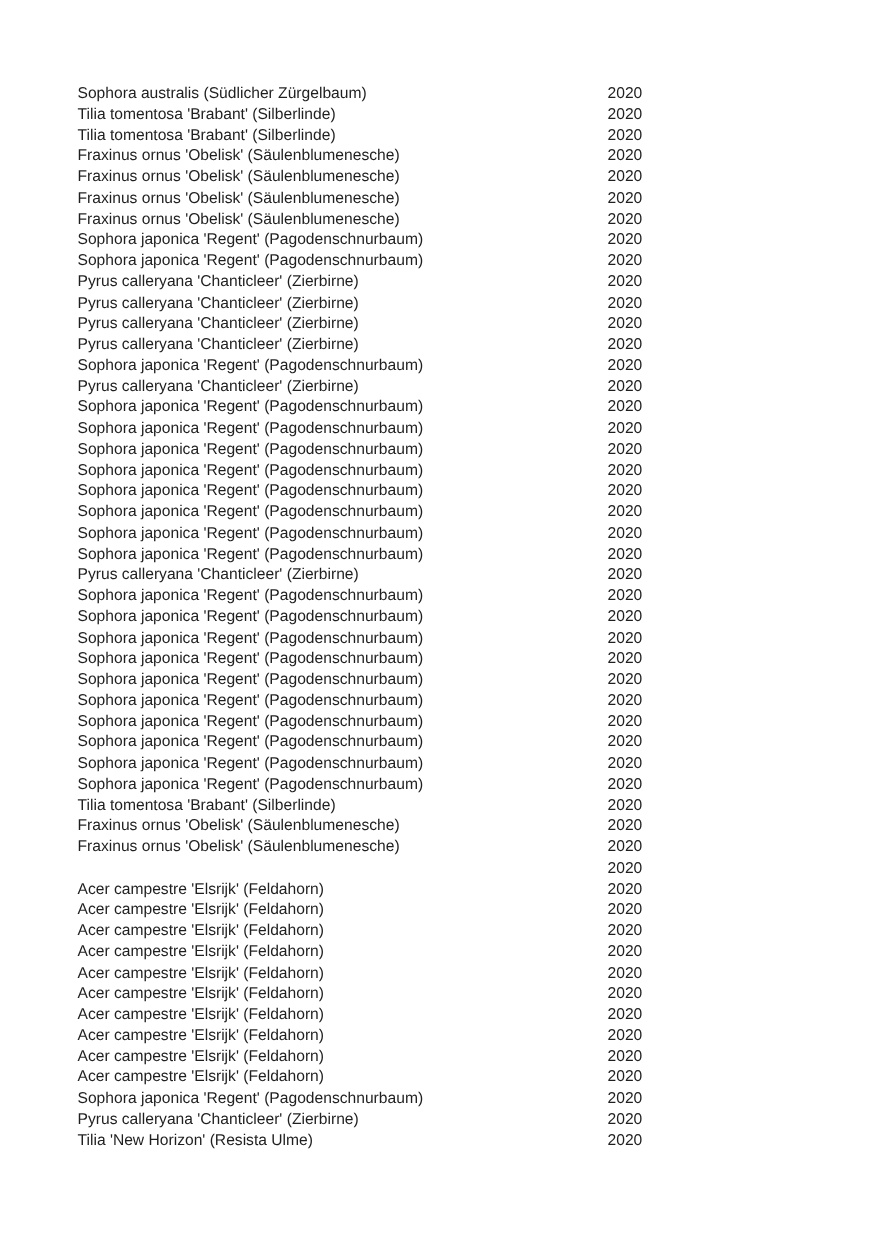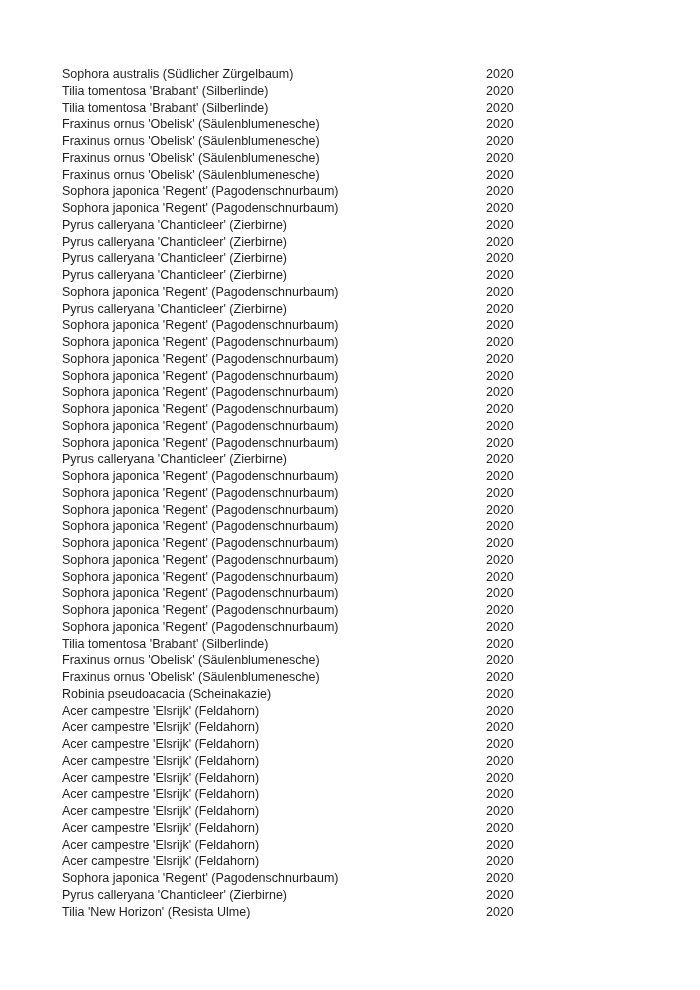--- a/index.html
+++ b/index.html
@@ -218,21 +218,20 @@
     <span class="species">Fraxinus ornus 'Obelisk' (Säulenblumenesche)</span>
     <span class="year">2020</span>
   </div>
 
   <div class="row">
     <span class="species">Fraxinus ornus 'Obelisk' (Säulenblumenesche)</span>
     <span class="year">2020</span>
   </div>
 
   <div class="row">
-    <span class="species">Robinia pseudoacacia (Scheinakazie)</span>
     <span class="year">2020</span>
   </div>
 
   <div class="row">
     <span class="species">Acer campestre 'Elsrijk' (Feldahorn)</span>
     <span class="year">2020</span>
   </div>
 
   <div class="row">
     <span class="species">Acer campestre 'Elsrijk' (Feldahorn)</span>

